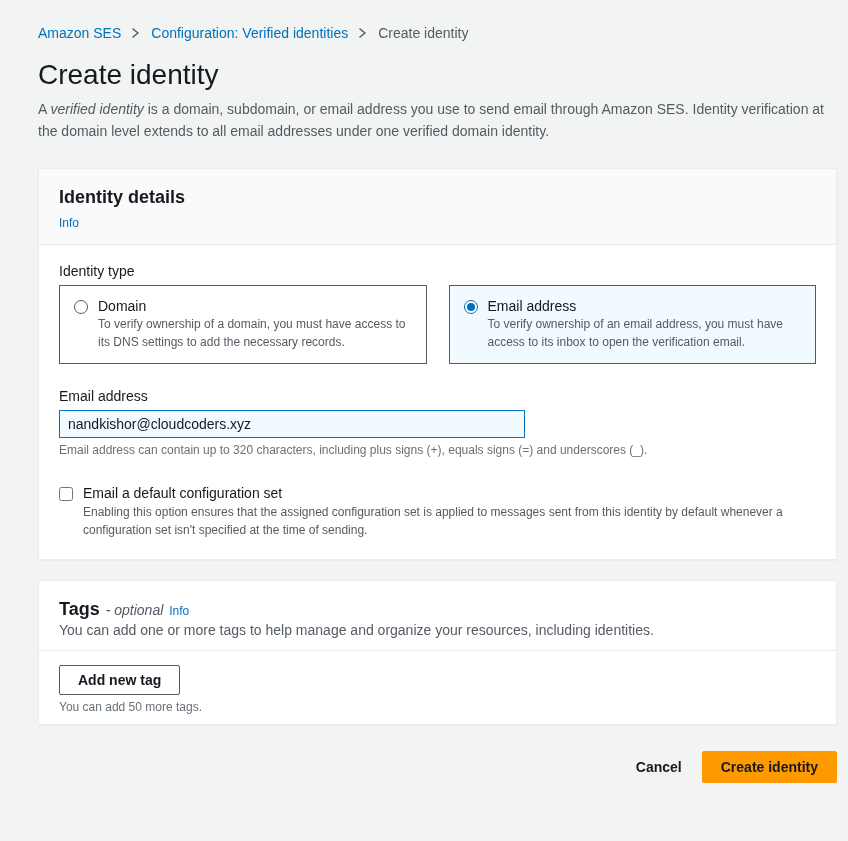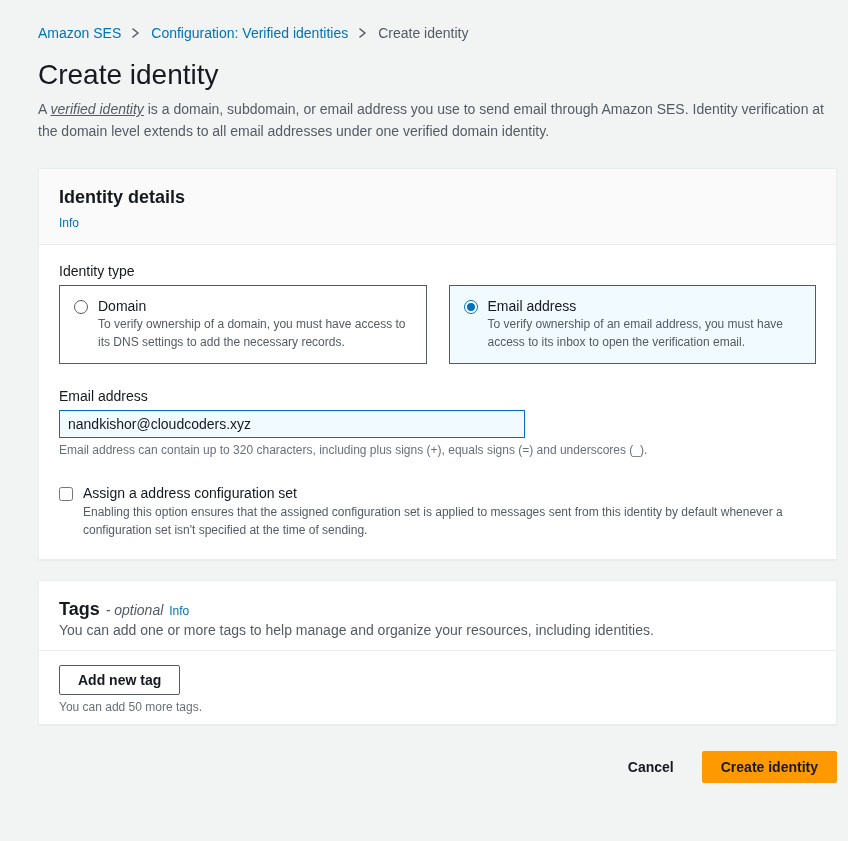--- a/index.html
+++ b/index.html
@@ -35,21 +35,21 @@
     color: #16191f;
     margin-bottom: 8px;
   }
   p.page-desc {
     font-size: 14px;
     color: #545b64;
     line-height: 1.55;
     max-width: 790px;
     margin-bottom: 26px;
   }
-  p.page-desc em { font-style: italic; text-decoration: underline; }
+  p.page-desc em { font-style: italic; }
 
   
   .panel {
     background: #ffffff;
     border: 1px solid #eaeded;
     box-shadow: 0 1px 1px rgba(0,0,0,0.03);
     margin-bottom: 20px;
   }
   .panel-header {
     padding: 18px 20px 14px 20px;
@@ -137,21 +137,21 @@
   .btn-outline {
     background: #ffffff;
     border: 1px solid #545b64;
     color: #16191f;
     font-weight: 700;
   }
   .tags-help { font-size: 12px; color: #687078; margin-top: 5px; }
 
   
   .footer-actions {
-    display: flex; justify-content: flex-end; gap: 14px;
+    display: flex; justify-content: flex-end; gap: 6px;
     padding: 6px 0 0 0;
   }
   .btn-link {
     background: transparent; border: none; color: #16191f;
     font-weight: 700; font-size: 14px; padding: 8px 14px; cursor: pointer;
   }
   .btn-primary {
     background: #ff9900; border: 1px solid #ff9900; color: #16191f;
     font-weight: 700; font-size: 14px; padding: 7px 18px; border-radius: 2px;
     cursor: pointer;
@@ -207,21 +207,21 @@
         </div>
       </div>
 
       <div class="field-label">Email address</div>
       <input type="text" class="text-input" value="nandkishor@cloudcoders.xyz" style="">
       <div class="help-text">Email address can contain up to 320 characters, including plus signs (+), equals signs (=) and underscores (_).</div>
 
       <div class="cb-row">
         <input type="checkbox" style="">
         <div>
-          <div class="cb-label">Assign a address configuration set</div>
+          <div class="cb-label">Email a default configuration set</div>
           <div class="cb-desc">Enabling this option ensures that the assigned configuration set is applied to messages sent from this identity by default whenever a configuration set isn't specified at the time of sending.</div>
         </div>
       </div>
     </div>
   </section>
 
   <section class="panel">
     <div class="panel-header tags">
       <div class="row1">
         <span class="ph-title">Tags</span>

